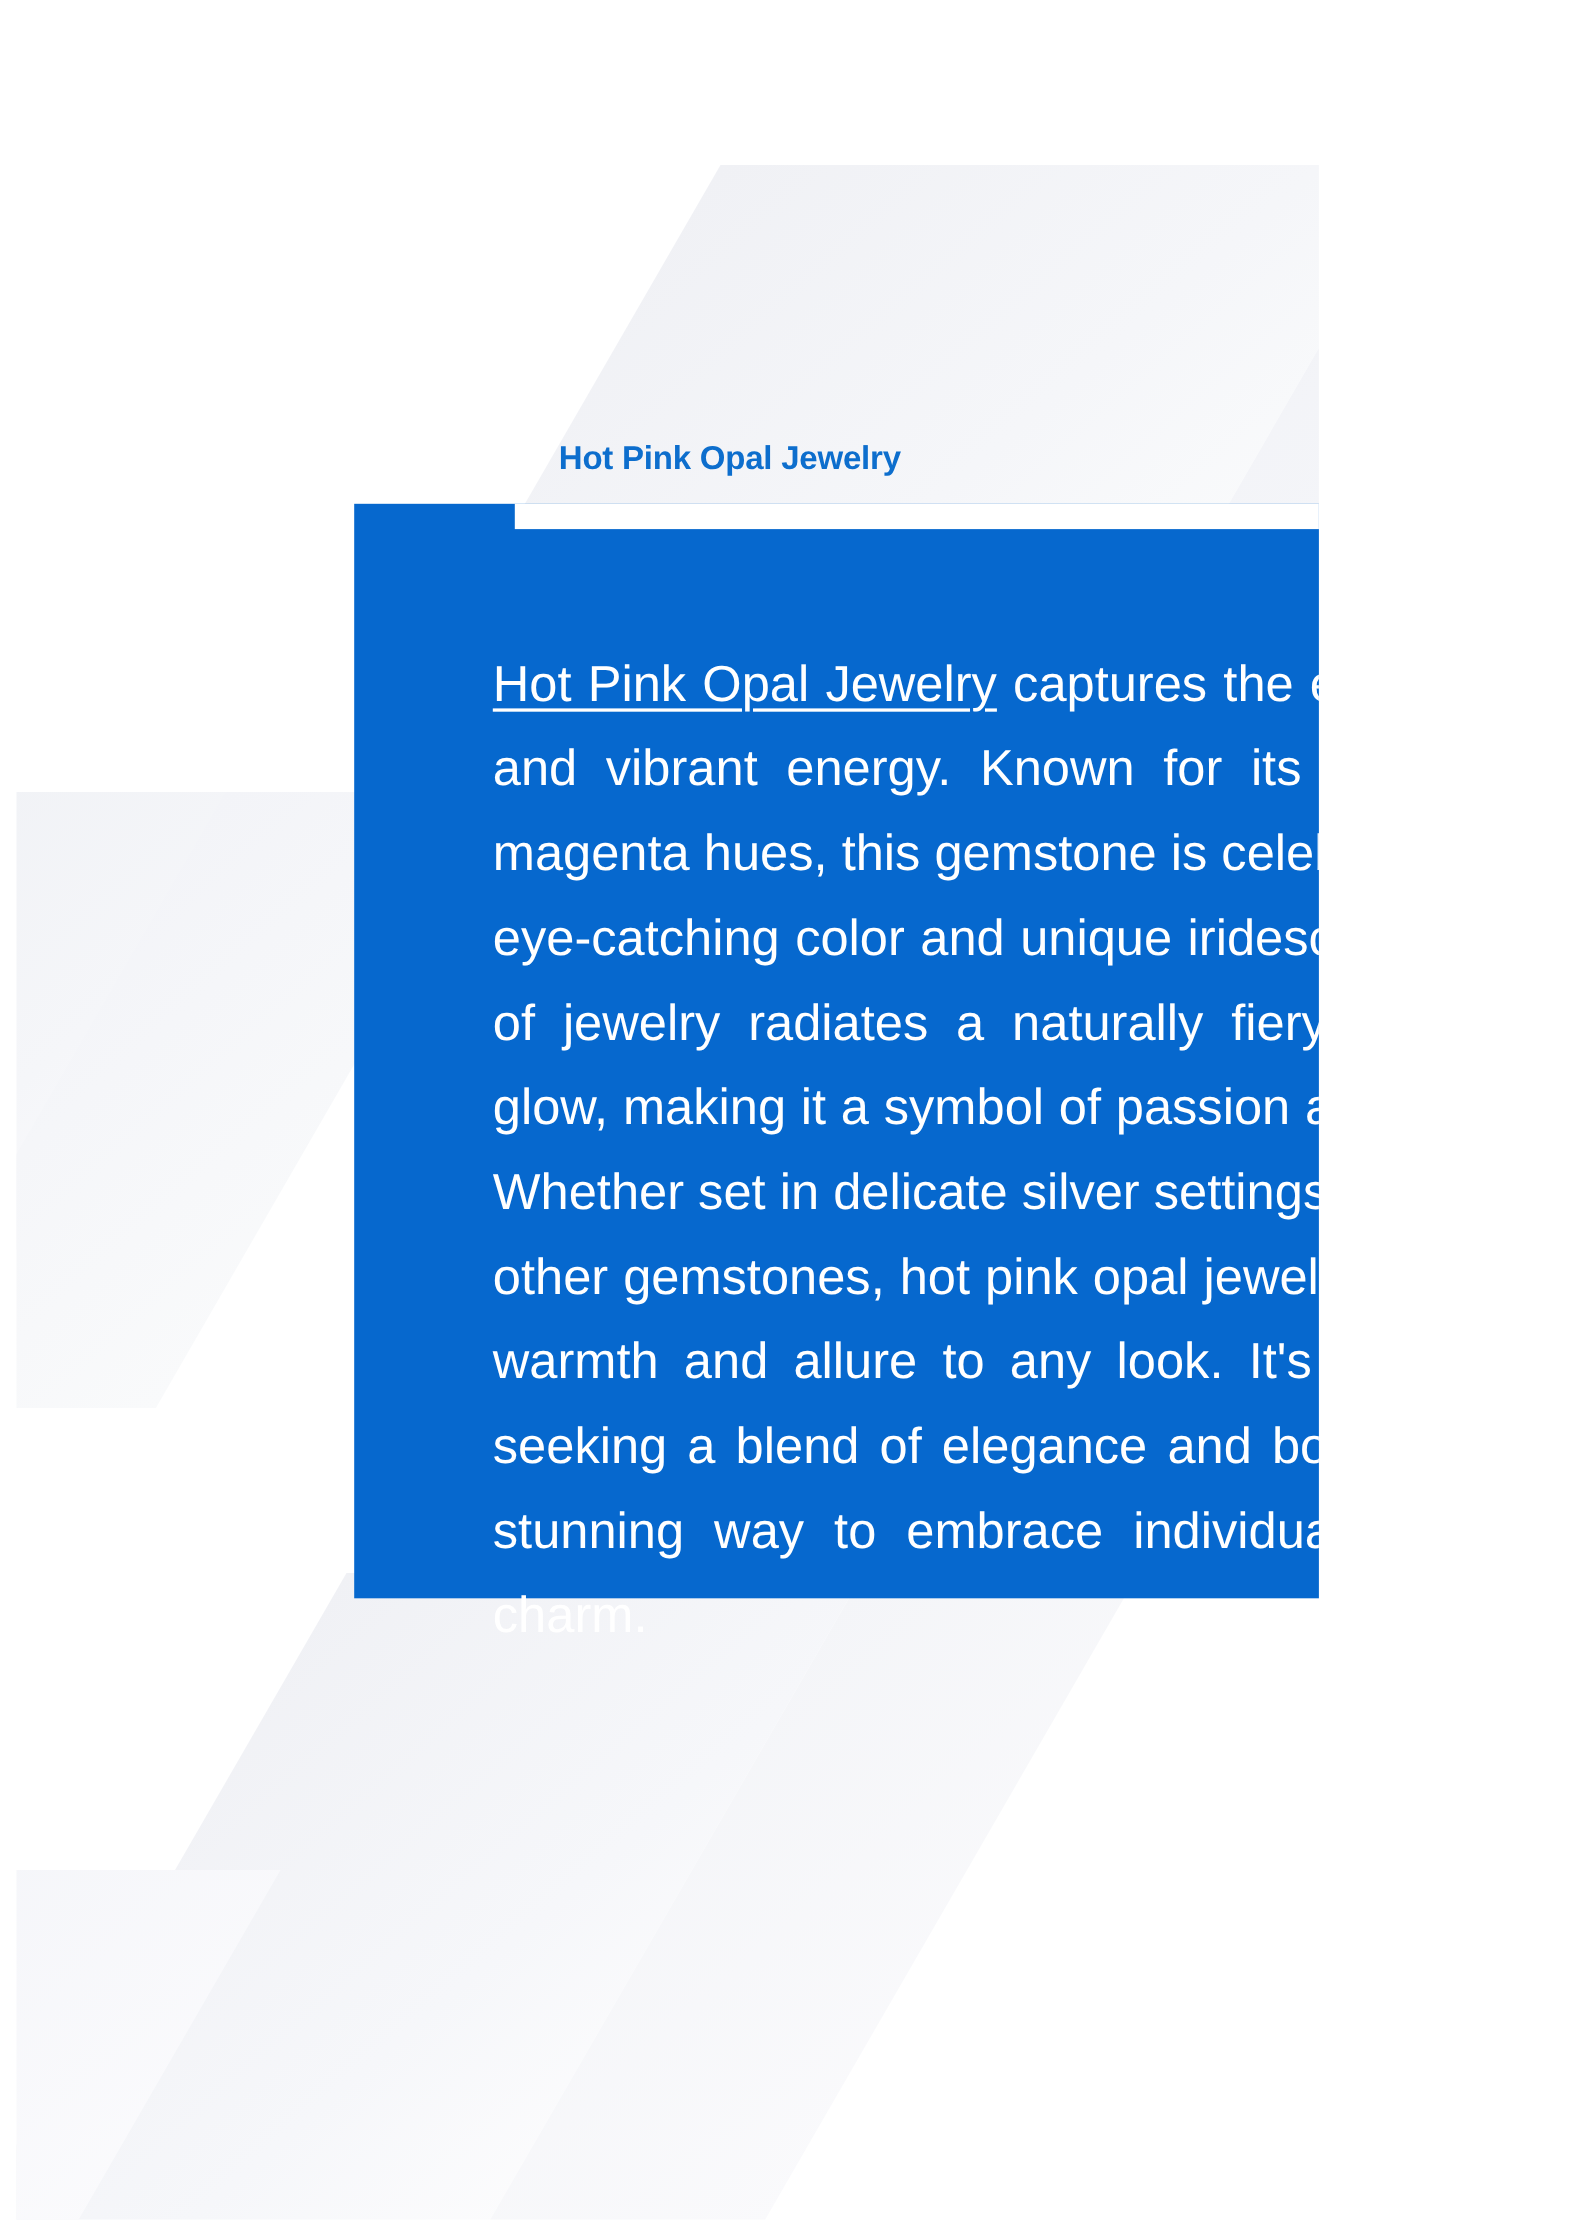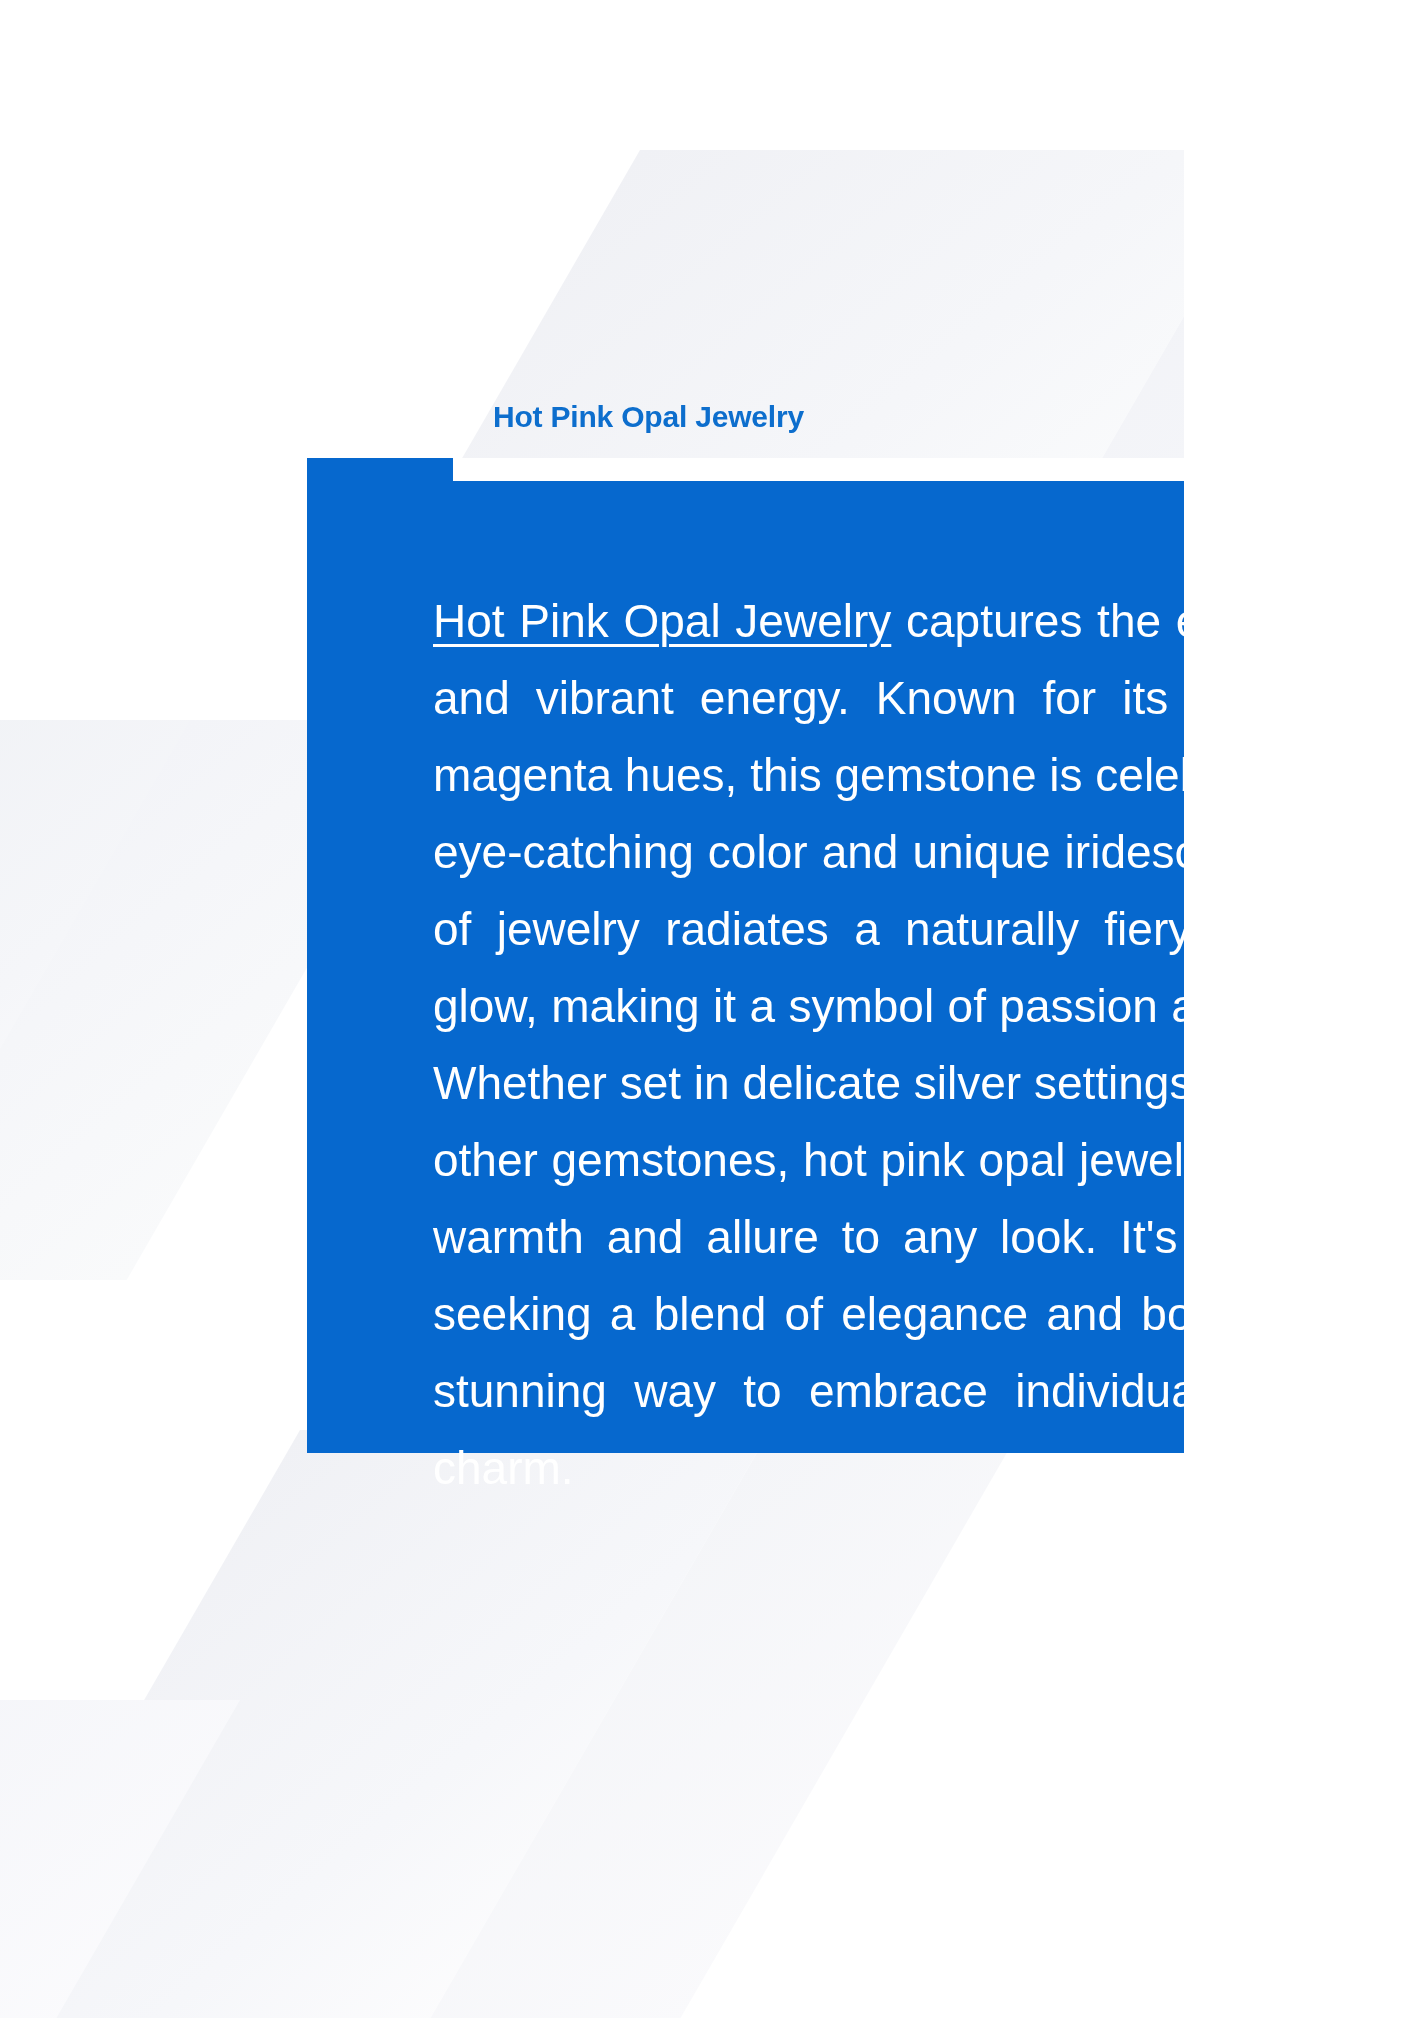--- a/index.html
+++ b/index.html
@@ -10,20 +10,21 @@
   }
   body {
     font-family: "Liberation Sans", sans-serif;
   }
   #page {
     position: relative;
     width: 1184px;
     height: 2018px;
     overflow: hidden;
     background: #ffffff;
+    margin-left: 15px;
   }
 
   
   #bg-layer {
     position: absolute;
     inset: 0;
     overflow: hidden;
     pointer-events: none;
   }
   .chev {

